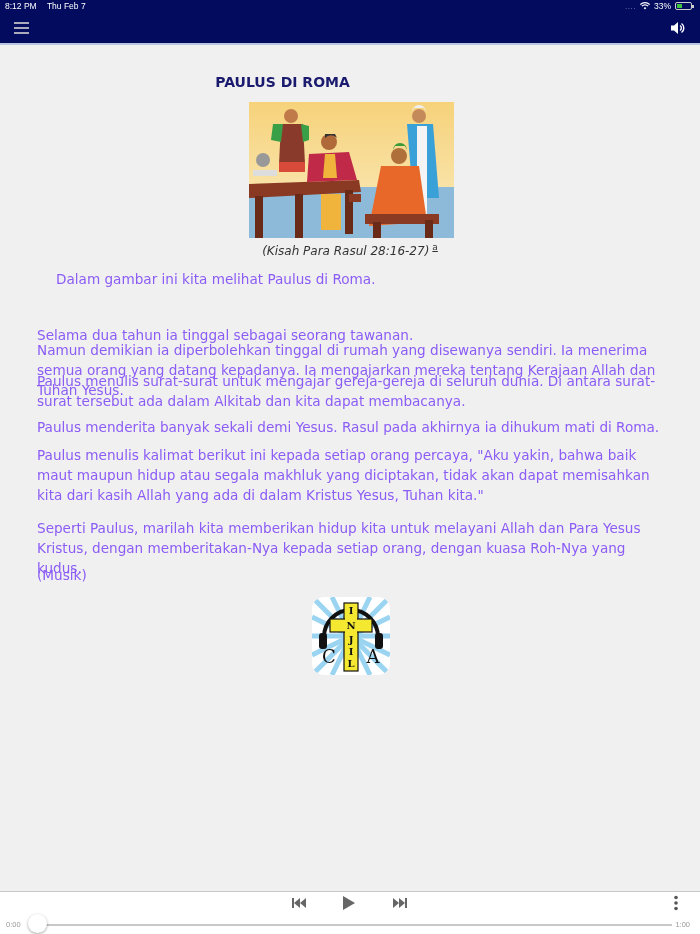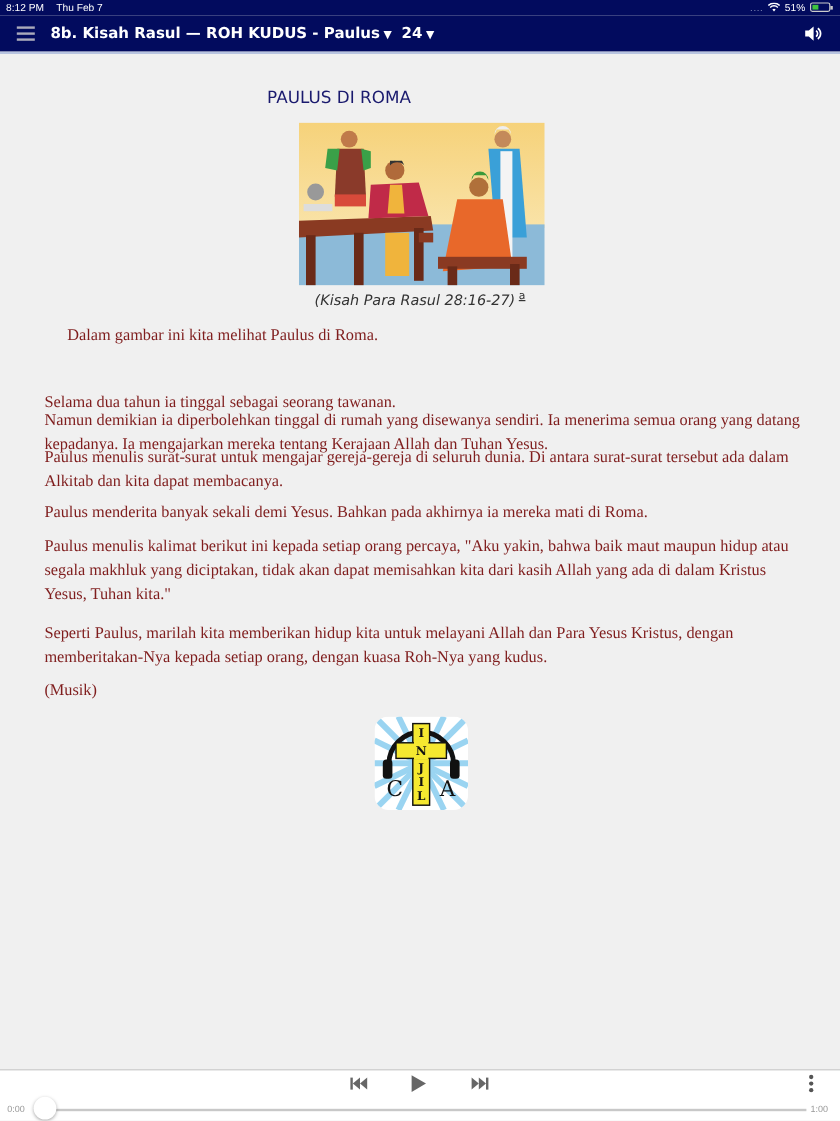--- a/index.html
+++ b/index.html
@@ -15,26 +15,26 @@
   .battery::before { content: ""; position: absolute; left: 1px; top: 1px; width: 5px; height: 4px; background: #3ec43e; }
   .battery::after { content: ""; position: absolute; right: -3px; top: 2px; width: 2px; height: 3px; background: #ccc; }
 
   .appbar { position: absolute; top: 13px; left: 0; width: 700px; height: 30px; background: #020b5e; color: #fff; }
   .appbar .hamburger { position: absolute; left: 14px; top: 9px; width: 15px; height: 12px; cursor: pointer; }
   .appbar .hamburger i { display: block; height: 1.5px; background: #aab; margin-bottom: 3.5px; }
   .appbar .title { position: absolute; left: 42px; top: 7px; font-size: 12.5px; font-weight: bold; white-space: nowrap; }
   .appbar .title .caret { font-size: 9px; margin-left: 3px; margin-right: 8px; }
   .appbar .speaker { position: absolute; right: 14px; top: 8px; width: 16px; height: 14px; cursor: pointer; }
   .appbar-line { position: absolute; top: 43px; left: 0; width: 700px; height: 2px; background: #b8c4e0; }
-  .page-title { position: absolute; top: 74px; left: 0; width: 565px; text-align: center; font-weight: normal; font-size: 14px; color: #1a1a6e; }
+  .page-title { position: absolute; top: 74px; left: 0; width: 565px; text-align: center; font-weight: bold; font-size: 14px; color: #1a1a6e; }
   .illustration { position: absolute; left: 249px; top: 102px; width: 205px; height: 136px; overflow: hidden; }
   .caption { position: absolute; top: 242px; left: 0; width: 700px; text-align: center; font-style: italic; font-size: 12px; color: #333; }
   .caption .fn { text-decoration: underline; font-size: 9px; vertical-align: super; margin-left: 3px; font-style: normal; }
 
-  .body-text { position: absolute; left: 37px; width: 630px; font-size: 13.6px; line-height: 20px; color: #7f1d1d; font-family: Liberation Serif, serif; }
+  .body-text { position: absolute; left: 37px; width: 630px; font-size: 13.6px; line-height: 20px; color: #8b5cf6; }
   .logo { position: absolute; left: 312px; top: 597px; width: 78px; height: 78px; border-radius: 12px; overflow: hidden; }
 
   .player { position: absolute; top: 891px; left: 0; width: 700px; height: 43px; background: #fff; border-top: 1px solid #c8c8c8; }
   .ctrl { position: absolute; cursor: pointer; }
   .time { position: absolute; font-family: "Liberation Sans", sans-serif; font-size: 7.5px; color: #999; top: 28px; }
   .track { position: absolute; top: 32px; left: 46px; width: 626px; height: 2px; background: #c8c8c8; }
   .knob { position: absolute; top: 22px; left: 28px; width: 19px; height: 19px; border-radius: 50%; background: #fff; box-shadow: 0 1px 3px rgba(0,0,0,0.35); cursor: pointer; }
 </style>
 </head>
 <body>
@@ -44,34 +44,31 @@
     <span>8:12 PM</span>
     <span>Thu Feb 7</span>
   </div>
   <div class="right">
     <span class="signal">....</span>
     <svg width="10" height="8" viewBox="0 0 10 8">
       <path d="M5 7.5 L3.6 6 A2 2 0 0 1 6.4 6 Z" fill="#fff"></path>
       <path d="M1.8 4.2 A4.5 4.5 0 0 1 8.2 4.2" stroke="#fff" stroke-width="1.2" fill="none"></path>
       <path d="M0.3 2.6 A6.6 6.6 0 0 1 9.7 2.6" stroke="#fff" stroke-width="1.2" fill="none"></path>
     </svg>
-    <span>51%</span>
+    <span>33%</span>
     <span class="battery"></span>
   </div>
 </div>
 
 <div class="appbar">
   <div class="hamburger">
       <i></i>
       <i></i>
       <i></i>
     </div>
-  <div class="title">
-    <span><span>8b. Kisah Rasul — ROH KUDUS - Paulus</span><span class="caret">▼</span></span><span><span>24</span><span class="caret">▼</span></span>
-  </div>
   <svg class="speaker" viewBox="0 0 16 14">
     <path d="M1 4.5 H4 L8 1 V13 L4 9.5 H1 Z" fill="#fff"></path>
     <path d="M10 4.5 A3 3 0 0 1 10 9.5" stroke="#fff" stroke-width="1.4" fill="none"></path>
     <path d="M11.5 2.5 A5.5 5.5 0 0 1 11.5 11.5" stroke="#fff" stroke-width="1.4" fill="none"></path>
   </svg>
 </div>
 <div class="appbar-line"></div>
 
 <div class="page-title">PAULUS DI ROMA</div>
 
@@ -123,21 +120,21 @@
 </div>
 
 <div class="caption">
   <span>(Kisah Para Rasul 28:16-27)</span><span class="fn">a</span>
 </div>
 
 <p class="body-text" style="top:269px; text-indent:19px;">Dalam gambar ini kita melihat Paulus di Roma.</p>
 <p class="body-text" style="top:297px;margin-top:28px;">Selama dua tahun ia tinggal sebagai seorang tawanan.</p>
 <p class="body-text" style="top:324px;margin-top:16px;">Namun demikian ia diperbolehkan tinggal di rumah yang disewanya sendiri. Ia menerima semua orang yang datang kepadanya. Ia mengajarkan mereka tentang Kerajaan Allah dan Tuhan Yesus.</p>
 <p class="body-text" style="top:371px;">Paulus menulis surat-surat untuk mengajar gereja-gereja di seluruh dunia. Di antara surat-surat tersebut ada dalam Alkitab dan kita dapat membacanya.</p>
-<p class="body-text" style="top:417px;">Paulus menderita banyak sekali demi Yesus. Bahkan pada akhirnya ia mereka mati di Roma.</p>
+<p class="body-text" style="top:417px;">Paulus menderita banyak sekali demi Yesus. Rasul pada akhirnya ia dihukum mati di Roma.</p>
 <p class="body-text" style="top:445px;">Paulus menulis kalimat berikut ini kepada setiap orang percaya, "Aku yakin, bahwa baik maut maupun hidup atau segala makhluk yang diciptakan, tidak akan dapat memisahkan kita dari kasih Allah yang ada di dalam Kristus Yesus, Tuhan kita."</p>
 <p class="body-text" style="top:518px;">Seperti Paulus, marilah kita memberikan hidup kita untuk melayani Allah dan Para Yesus Kristus, dengan memberitakan-Nya kepada setiap orang, dengan kuasa Roh-Nya yang kudus.</p>
 <p class="body-text" style="top:565px;">(Musik)</p>
 
 <div class="logo">
   <svg width="78" height="78" viewBox="0 0 78 78">
     <rect width="78" height="78" fill="#ffffff"></rect>
     <g stroke="#8fd0f0" stroke-width="5" opacity="0.9">
       <line x1="39" y1="39" x2="0" y2="0"></line>
         <line x1="39" y1="39" x2="78" y2="0"></line>

